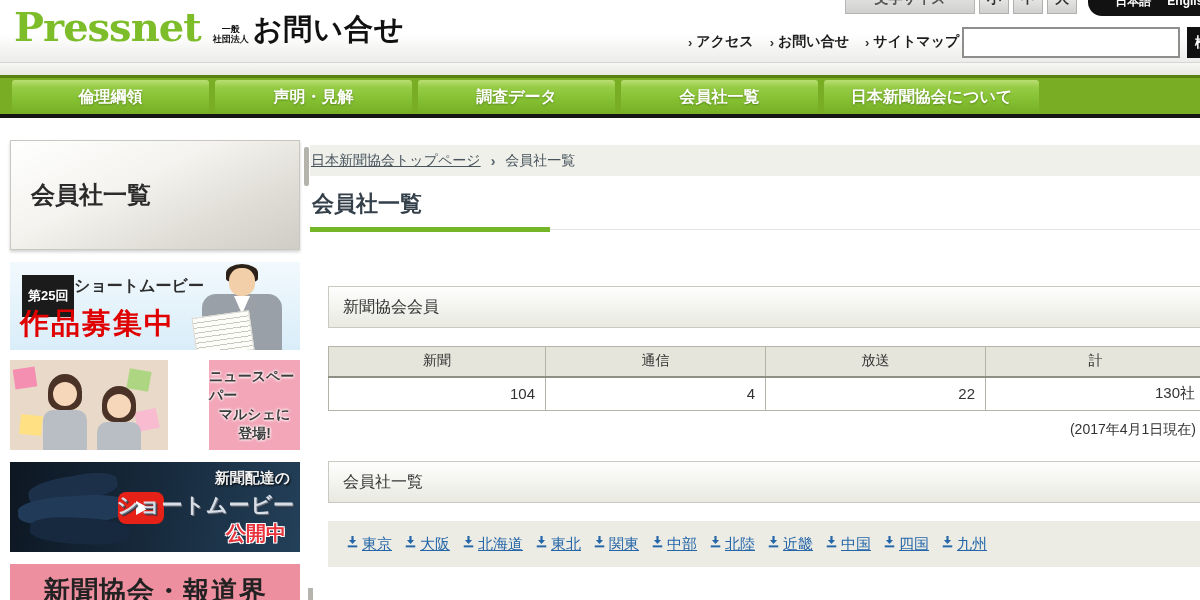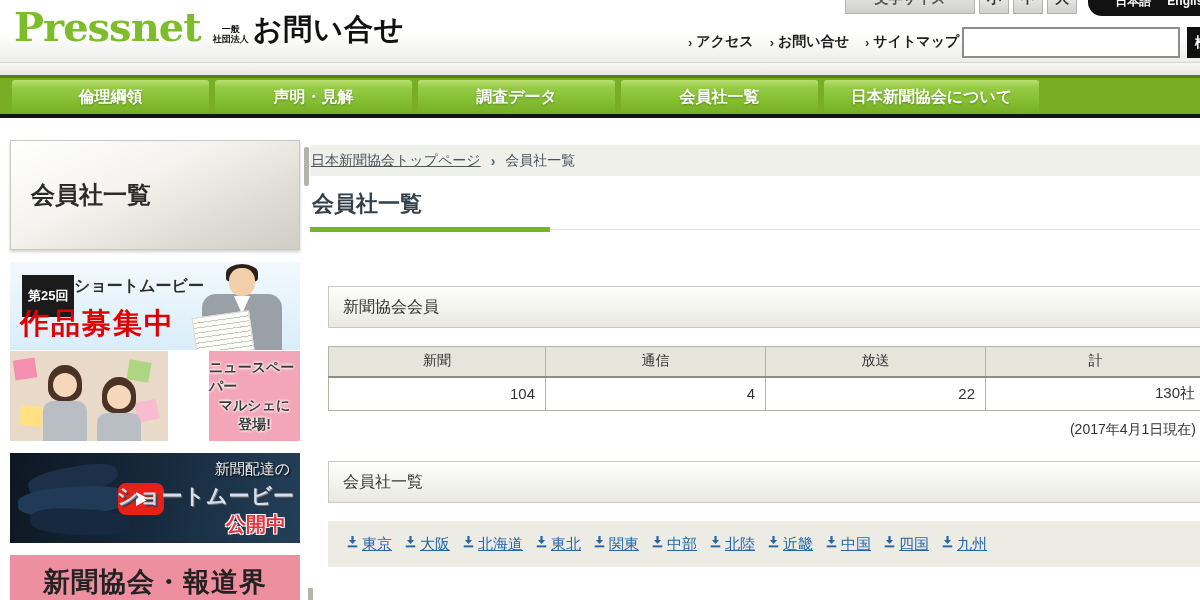--- a/index.html
+++ b/index.html
@@ -69,21 +69,21 @@
             letter-spacing:2px; z-index:2; }
   .man-hair { position:absolute; right:42px; top:2px; width:32px; height:18px; background:#2b2118; border-radius:50% 50% 20% 20%; }
   .man-head { position:absolute; right:45px; top:6px; width:26px; height:28px; background:#f2cfa8; border-radius:45%; }
   .man-body { position:absolute; right:18px; top:32px; width:80px; height:56px; background:#99a0a8; border-radius:14px 14px 0 0; }
   .man-shirt { position:absolute; right:50px; top:34px; width:16px; height:18px; background:#fff;
                clip-path:polygon(0 0,100% 0,50% 100%); }
   .man-paper { position:absolute; right:48px; top:52px; width:58px; height:40px; background:#fcfcf8;
                border:1px solid #d8d8d0; transform:rotate(-8deg);
                background-image:repeating-linear-gradient(#fcfcf8 0 4px,#c9c9c0 4px 5px); }
 
-  .banner-marche { margin-top:1px; height:90px; display:flex;gap:41px; }
+  .banner-marche { margin-top:10px; height:90px; display:flex;gap:41px; }
   .bm-photo { width:158px; height:100%; background:#e9d9c9; position:relative; overflow:hidden; }
   .note { position:absolute; width:22px; height:20px; }
   .n1 { left:4px; top:8px; background:#f48fb1; transform:rotate(-8deg); }
   .n2 { left:10px; top:55px; background:#ffe082; transform:rotate(6deg); }
   .n3 { left:118px; top:10px; background:#aed581; transform:rotate(10deg); }
   .n4 { left:126px; top:50px; background:#f8bbd0; transform:rotate(-12deg); }
   .girl-hair { position:absolute; width:34px; height:36px; background:#4a3226; border-radius:50% 50% 35% 35%; }
   .g1h { left:38px; top:14px; } .g2h { left:92px; top:26px; }
   .girl-face { position:absolute; width:24px; height:24px; background:#f6d7ba; border-radius:50%; }
   .g1f { left:43px; top:22px; } .g2f { left:97px; top:34px; }
@@ -94,21 +94,21 @@
              text-shadow:0 0 3px #fff,0 0 3px #fff,0 0 3px #fff; }
 
   .banner-movie { margin-top:12px; height:90px; background:linear-gradient(100deg,#0d1722 0%,#16283a 45%,#234059 100%); }
   .paper-roll { position:absolute; background:#1c3049; border-radius:40%; }
   .p1 { left:18px; top:14px; width:90px; height:26px; transform:rotate(-10deg); }
   .p2 { left:8px; top:34px; width:110px; height:28px; transform:rotate(-4deg); background:#203a57; }
   .p3 { left:20px; top:56px; width:100px; height:26px; transform:rotate(3deg); background:#16293e; }
   .yt { position:absolute; left:108px; top:30px; width:46px; height:32px; background:#e62117; border-radius:8px; }
   .yt::after { content:""; position:absolute; left:18px; top:9px; border-left:13px solid #fff;
                border-top:7px solid transparent; border-bottom:7px solid transparent; }
-  .bmv1 { position:absolute; right:10px; top:7px; font-size:15px; font-weight:normal; color:#f2f2f2;
+  .bmv1 { position:absolute; right:10px; top:7px; font-size:15px; font-weight:bold; color:#f2f2f2;
           text-shadow:1px 1px 2px #000;text-align:right; }
   .bmv2 { position:absolute; right:5px; top:29px; font-size:21px; font-weight:bold; color:#d9dee6;
           letter-spacing:1px; text-shadow:1px 1px 0 #6a7686,2px 2px 1px #2c3642; }
   .bmv3 { position:absolute; right:14px; top:58px; font-size:20px; font-weight:bold; color:#e8333d;
           text-shadow:-1px -1px 0 #fff,1px -1px 0 #fff,-1px 1px 0 #fff,1px 1px 0 #fff; }
 
   .banner-press { margin-top:12px; height:70px; background:#ee8fa0; display:flex; justify-content:center;
                   padding-top:9px; font-size:27px; font-weight:bold; color:#222; letter-spacing:1px; }
 
   

